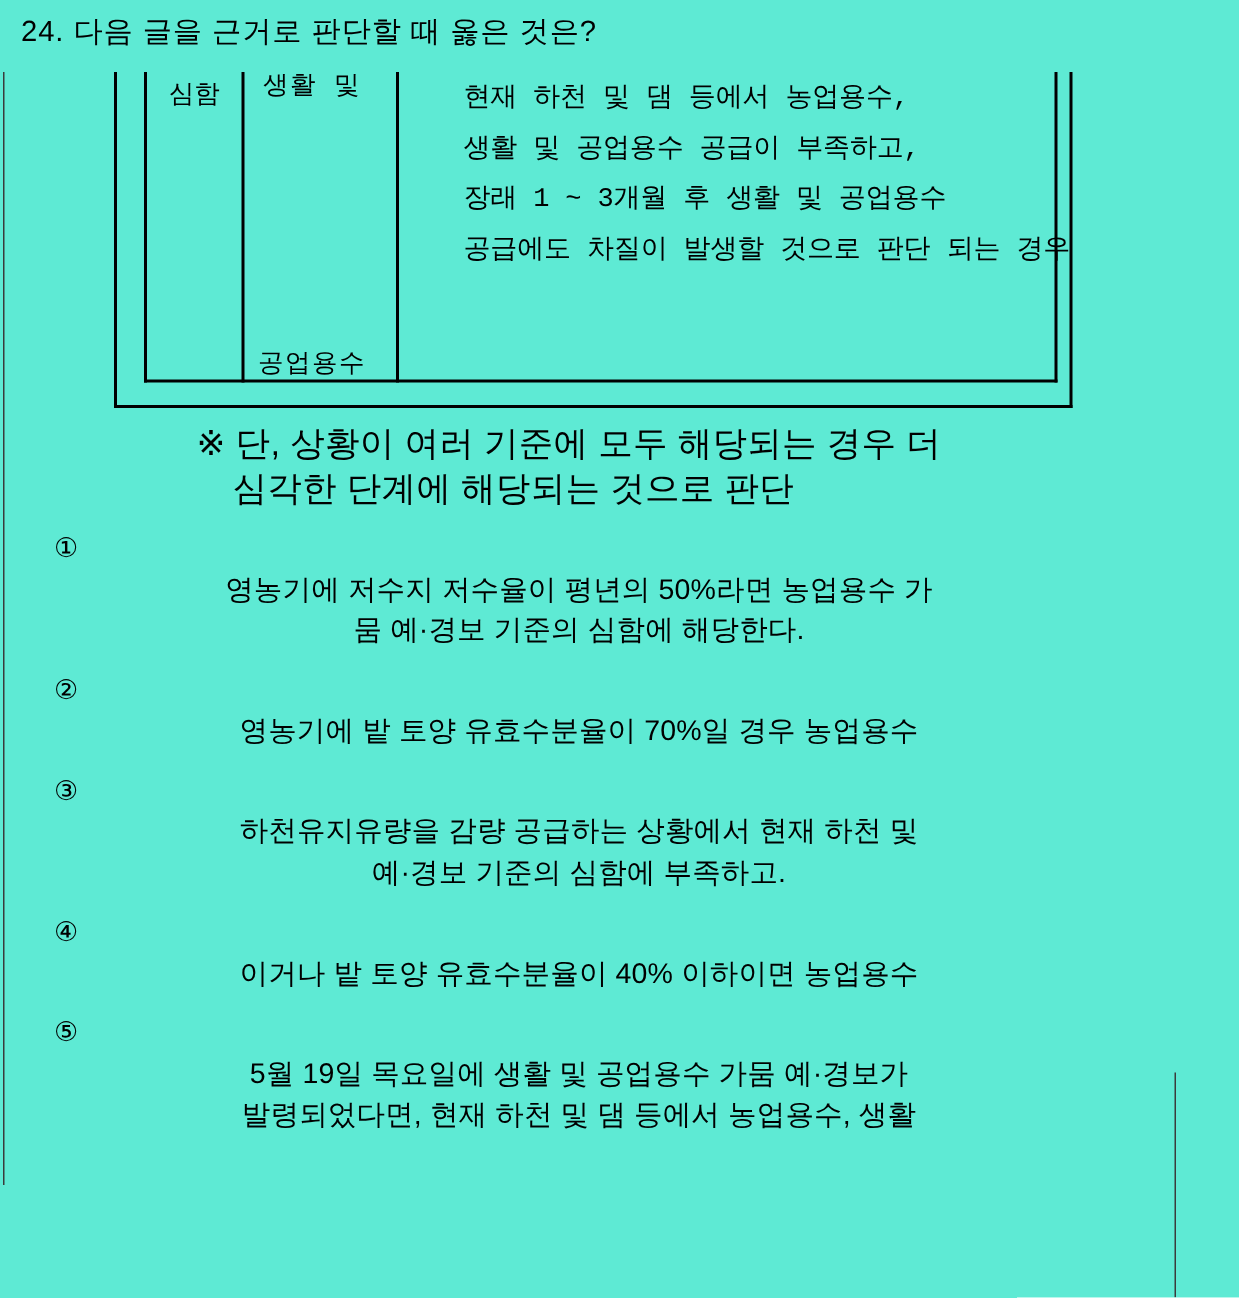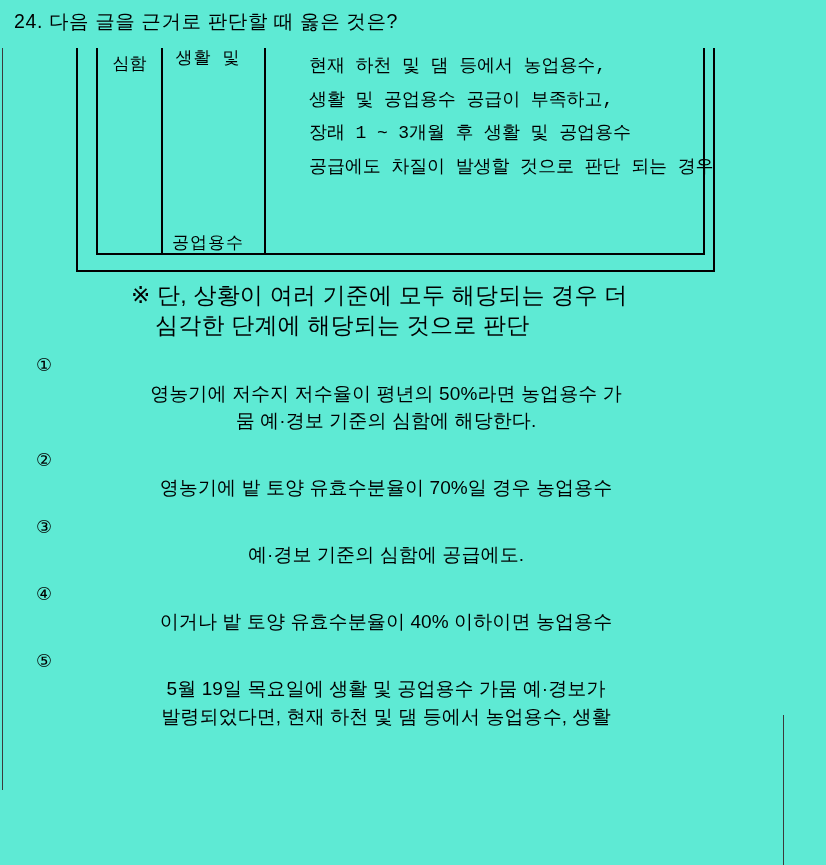--- a/index.html
+++ b/index.html
@@ -199,21 +199,22 @@
     <div class="choice">
       <span class="choice-marker">②</span>
       <span class="choice-text">
         <span class="cl">영농기에 밭 토양 유효수분율이 70%일 경우 농업용수</span>
       </span>
     </div>
 
     <div class="choice">
       <span class="choice-marker">③</span>
       <span class="choice-text">
-        <span class="cl">예·경보 기준의 심함에 공급에도.</span>
+        <span class="cl">하천유지유량을 감량 공급하는 상황에서 현재 하천 및</span>
+        <span class="cl">예·경보 기준의 심함에 부족하고.</span>
       </span>
     </div>
 
     <div class="choice">
       <span class="choice-marker">④</span>
       <span class="choice-text">
         <span class="cl">이거나 밭 토양 유효수분율이 40% 이하이면 농업용수</span>
       </span>
     </div>
 

